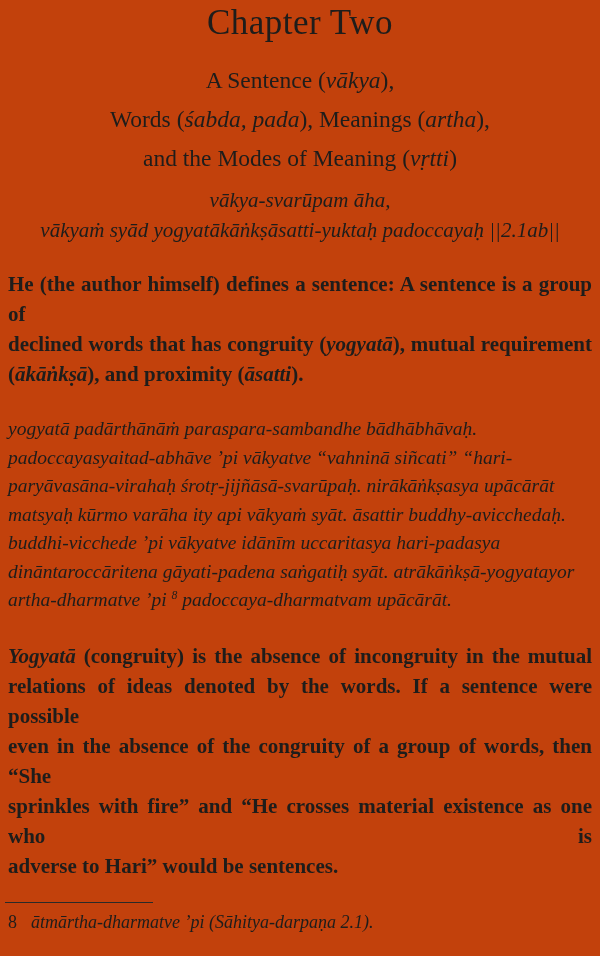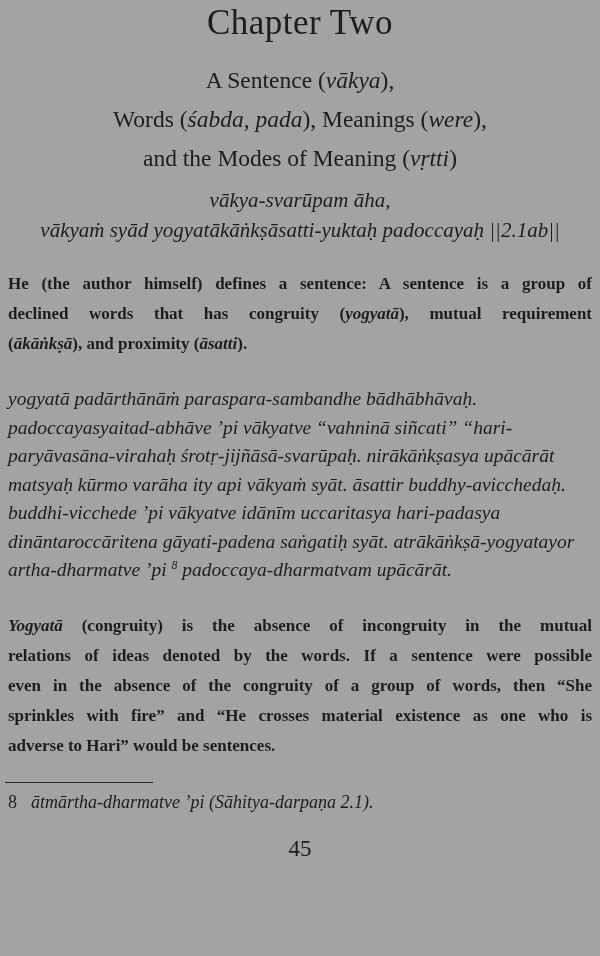--- a/index.html
+++ b/index.html
@@ -1,21 +1,21 @@
 <!DOCTYPE html>
 <html><head>
 <meta charset="utf-8">
 <style>
   html, body { margin: 0; padding: 0; background: #e9e9e9; }
   .page {
     position: relative;
     width: 600px;
     height: 956px;
     margin: 0 auto;
-    background: #a3a3a3;
+    background: #c2410c;
     color: #1e1d1b;
     font-family: "Liberation Serif", serif;
     box-sizing: border-box;
     padding: 2px 8px 0 8px;
     overflow: hidden;
   }
   .chapter-title {
     margin: 0;
     font-size: 35px;
     line-height: 42px;
@@ -45,21 +45,21 @@
     line-height: 30px;
   }
   .verse-text {
     text-align: center;
     font-style: italic;
     font-size: 21px;
     line-height: 30px;
   }
   .bold-para {
     font-weight: bold;
-    font-size: 17px;
+    font-size: 21px;
     line-height: 30px;
   }
   .para-1 { margin-top: 24px; }
   .para-2 { margin-top: 26px; }
   .just-line { text-align: justify; text-align-last: justify; }
   .bold-para .just-line:last-child { text-align-last: left; }
   .skt-para {
     margin-top: 26px;
     font-style: italic;
     font-size: 19.5px;
@@ -91,21 +91,21 @@
 </style>
 </head>
 <body>
 
 <div class="page">
 
   <h1 class="chapter-title">Chapter Two</h1>
 
   <div class="subtitle">
       <div class="subtitle-line"><span>A Sentence (</span><span class="st-i">vākya</span><span>),</span></div>
-      <div class="subtitle-line"><span>Words (</span><span class="st-i">śabda, pada</span><span>), Meanings (</span><span class="st-i">were</span><span>),</span></div>
+      <div class="subtitle-line"><span>Words (</span><span class="st-i">śabda, pada</span><span>), Meanings (</span><span class="st-i">artha</span><span>),</span></div>
       <div class="subtitle-line"><span>and the Modes of Meaning (</span><span class="st-i">vṛtti</span><span>)</span></div>
     </div>
 
 
   <div class="verse-intro">vākya-svarūpam āha,</div>
 
   <div class="verse-text">vākyaṁ syād yogyatākāṅkṣāsatti-yuktaḥ padoccayaḥ ||2.1ab||</div>
 
   <div class="bold-para para-1">
       <div class="just-line"><span>He (the author himself) defines a sentence: A sentence is a group of</span></div>

